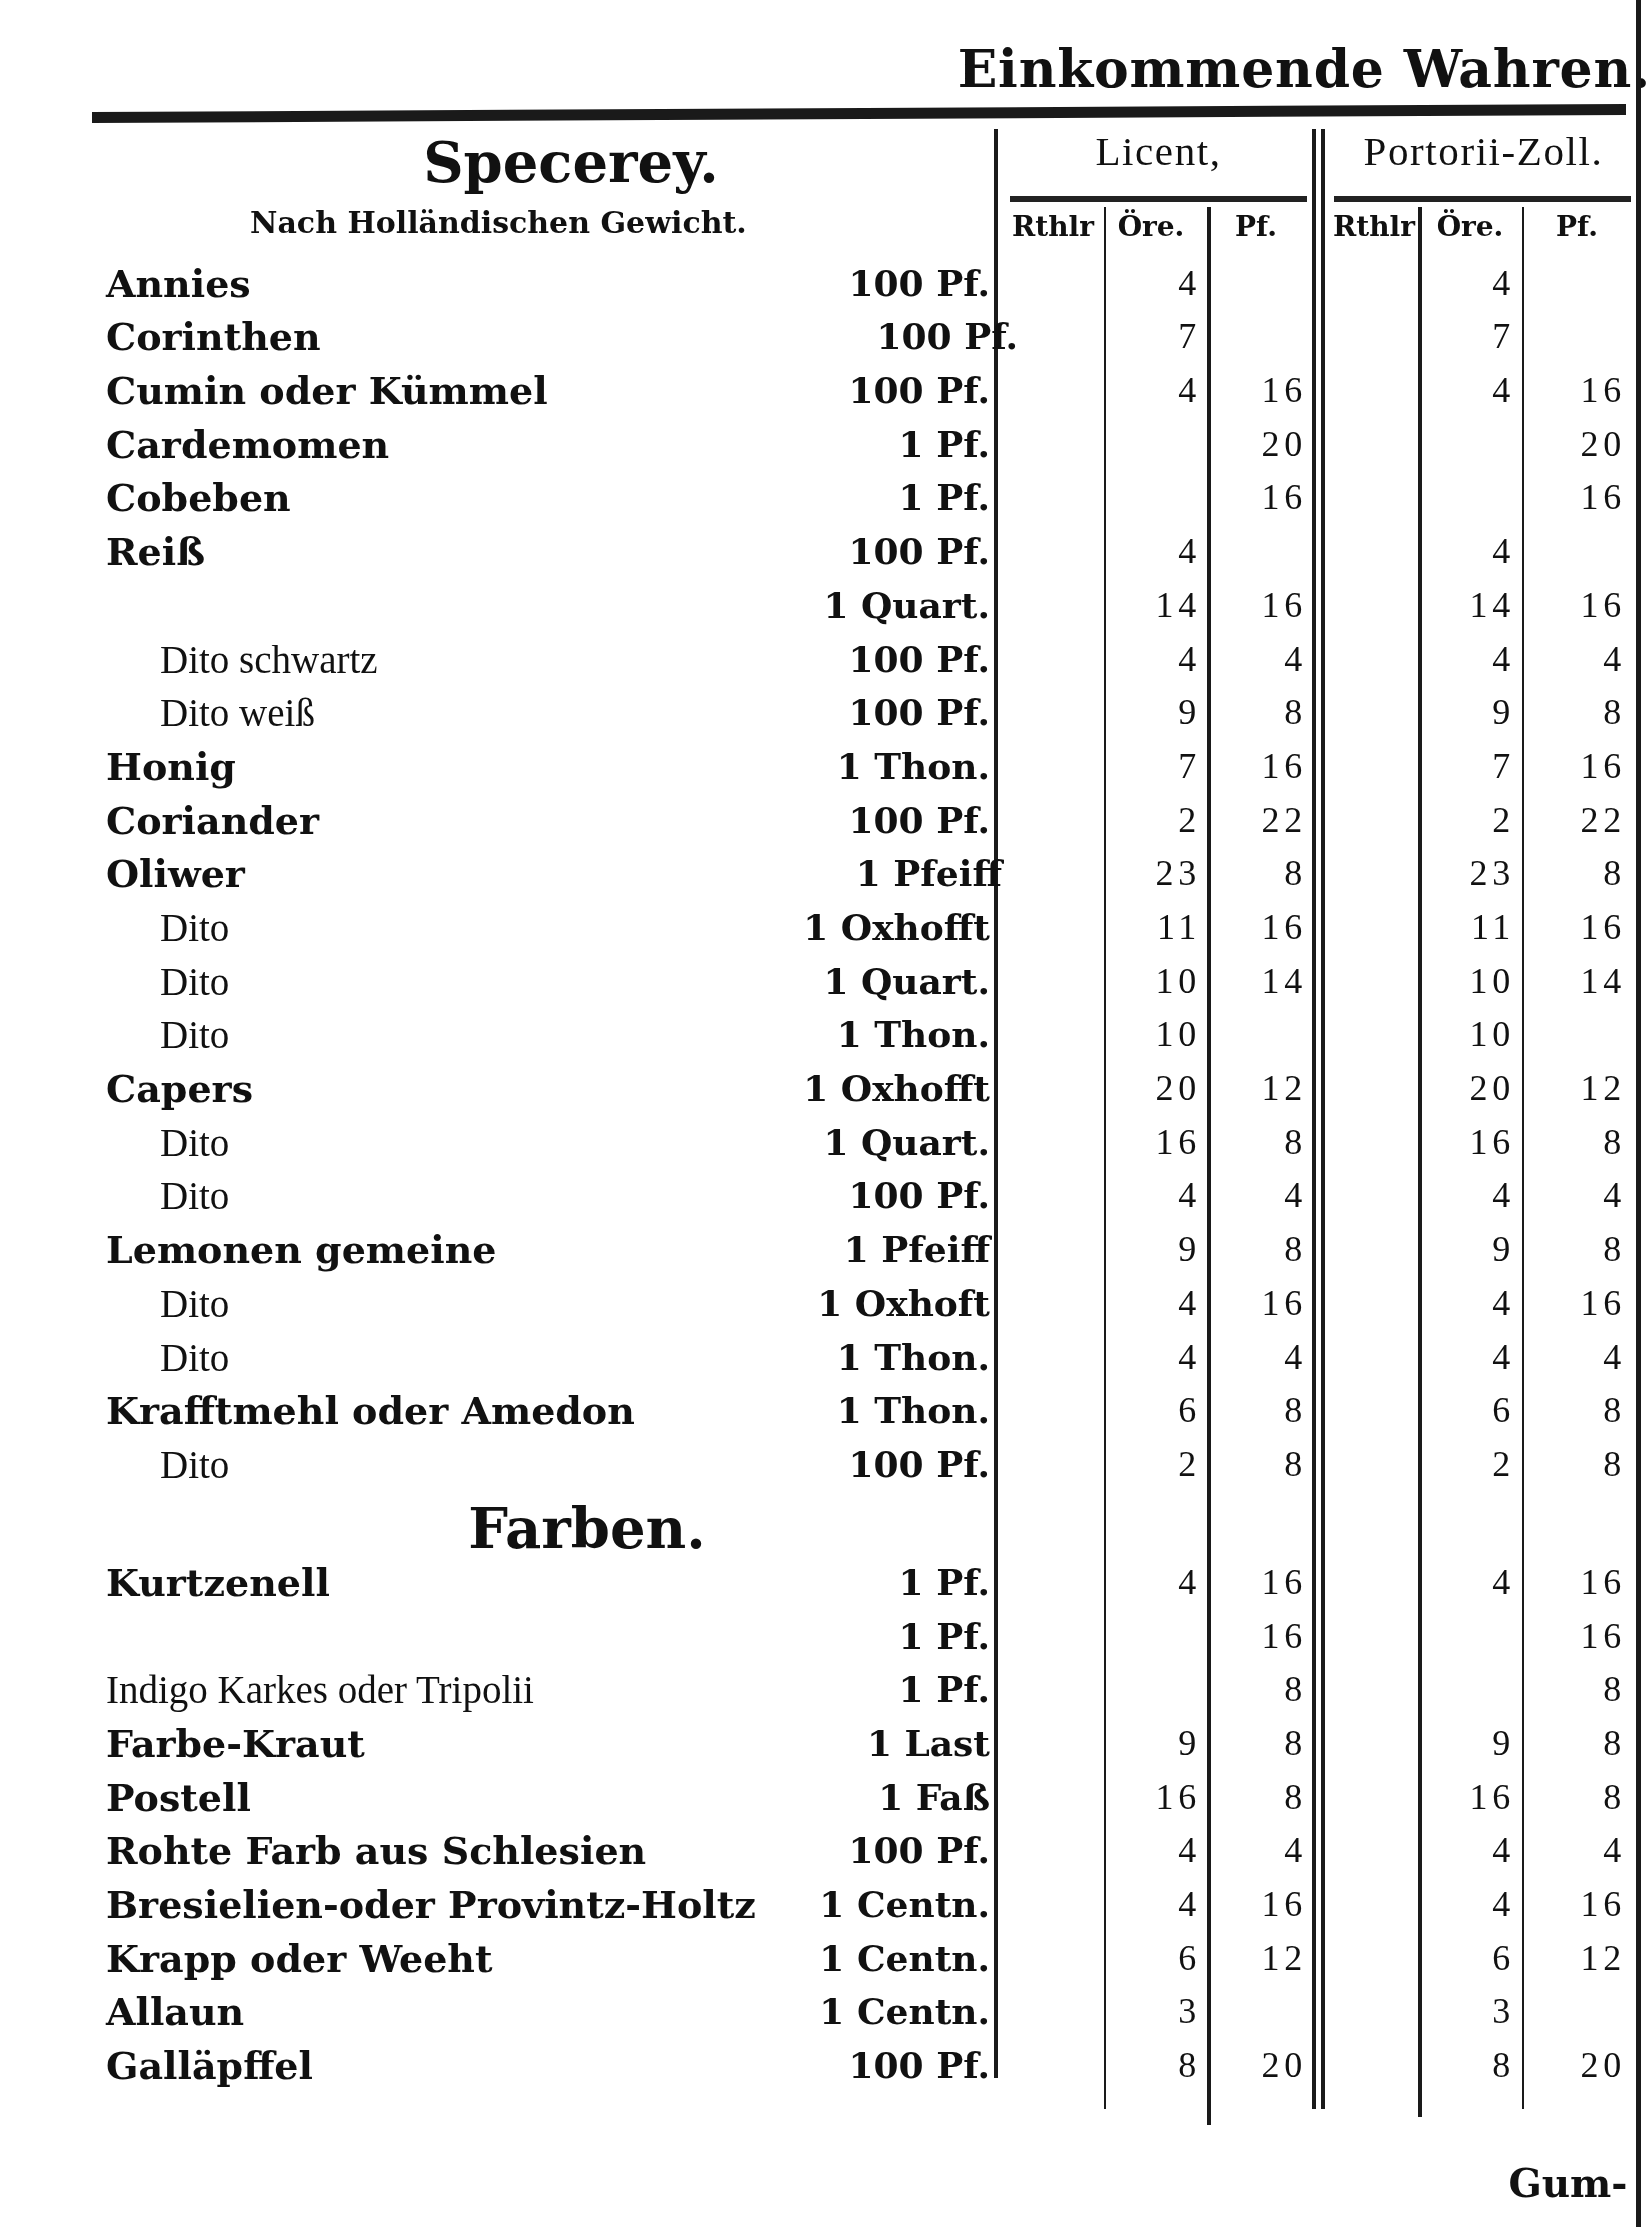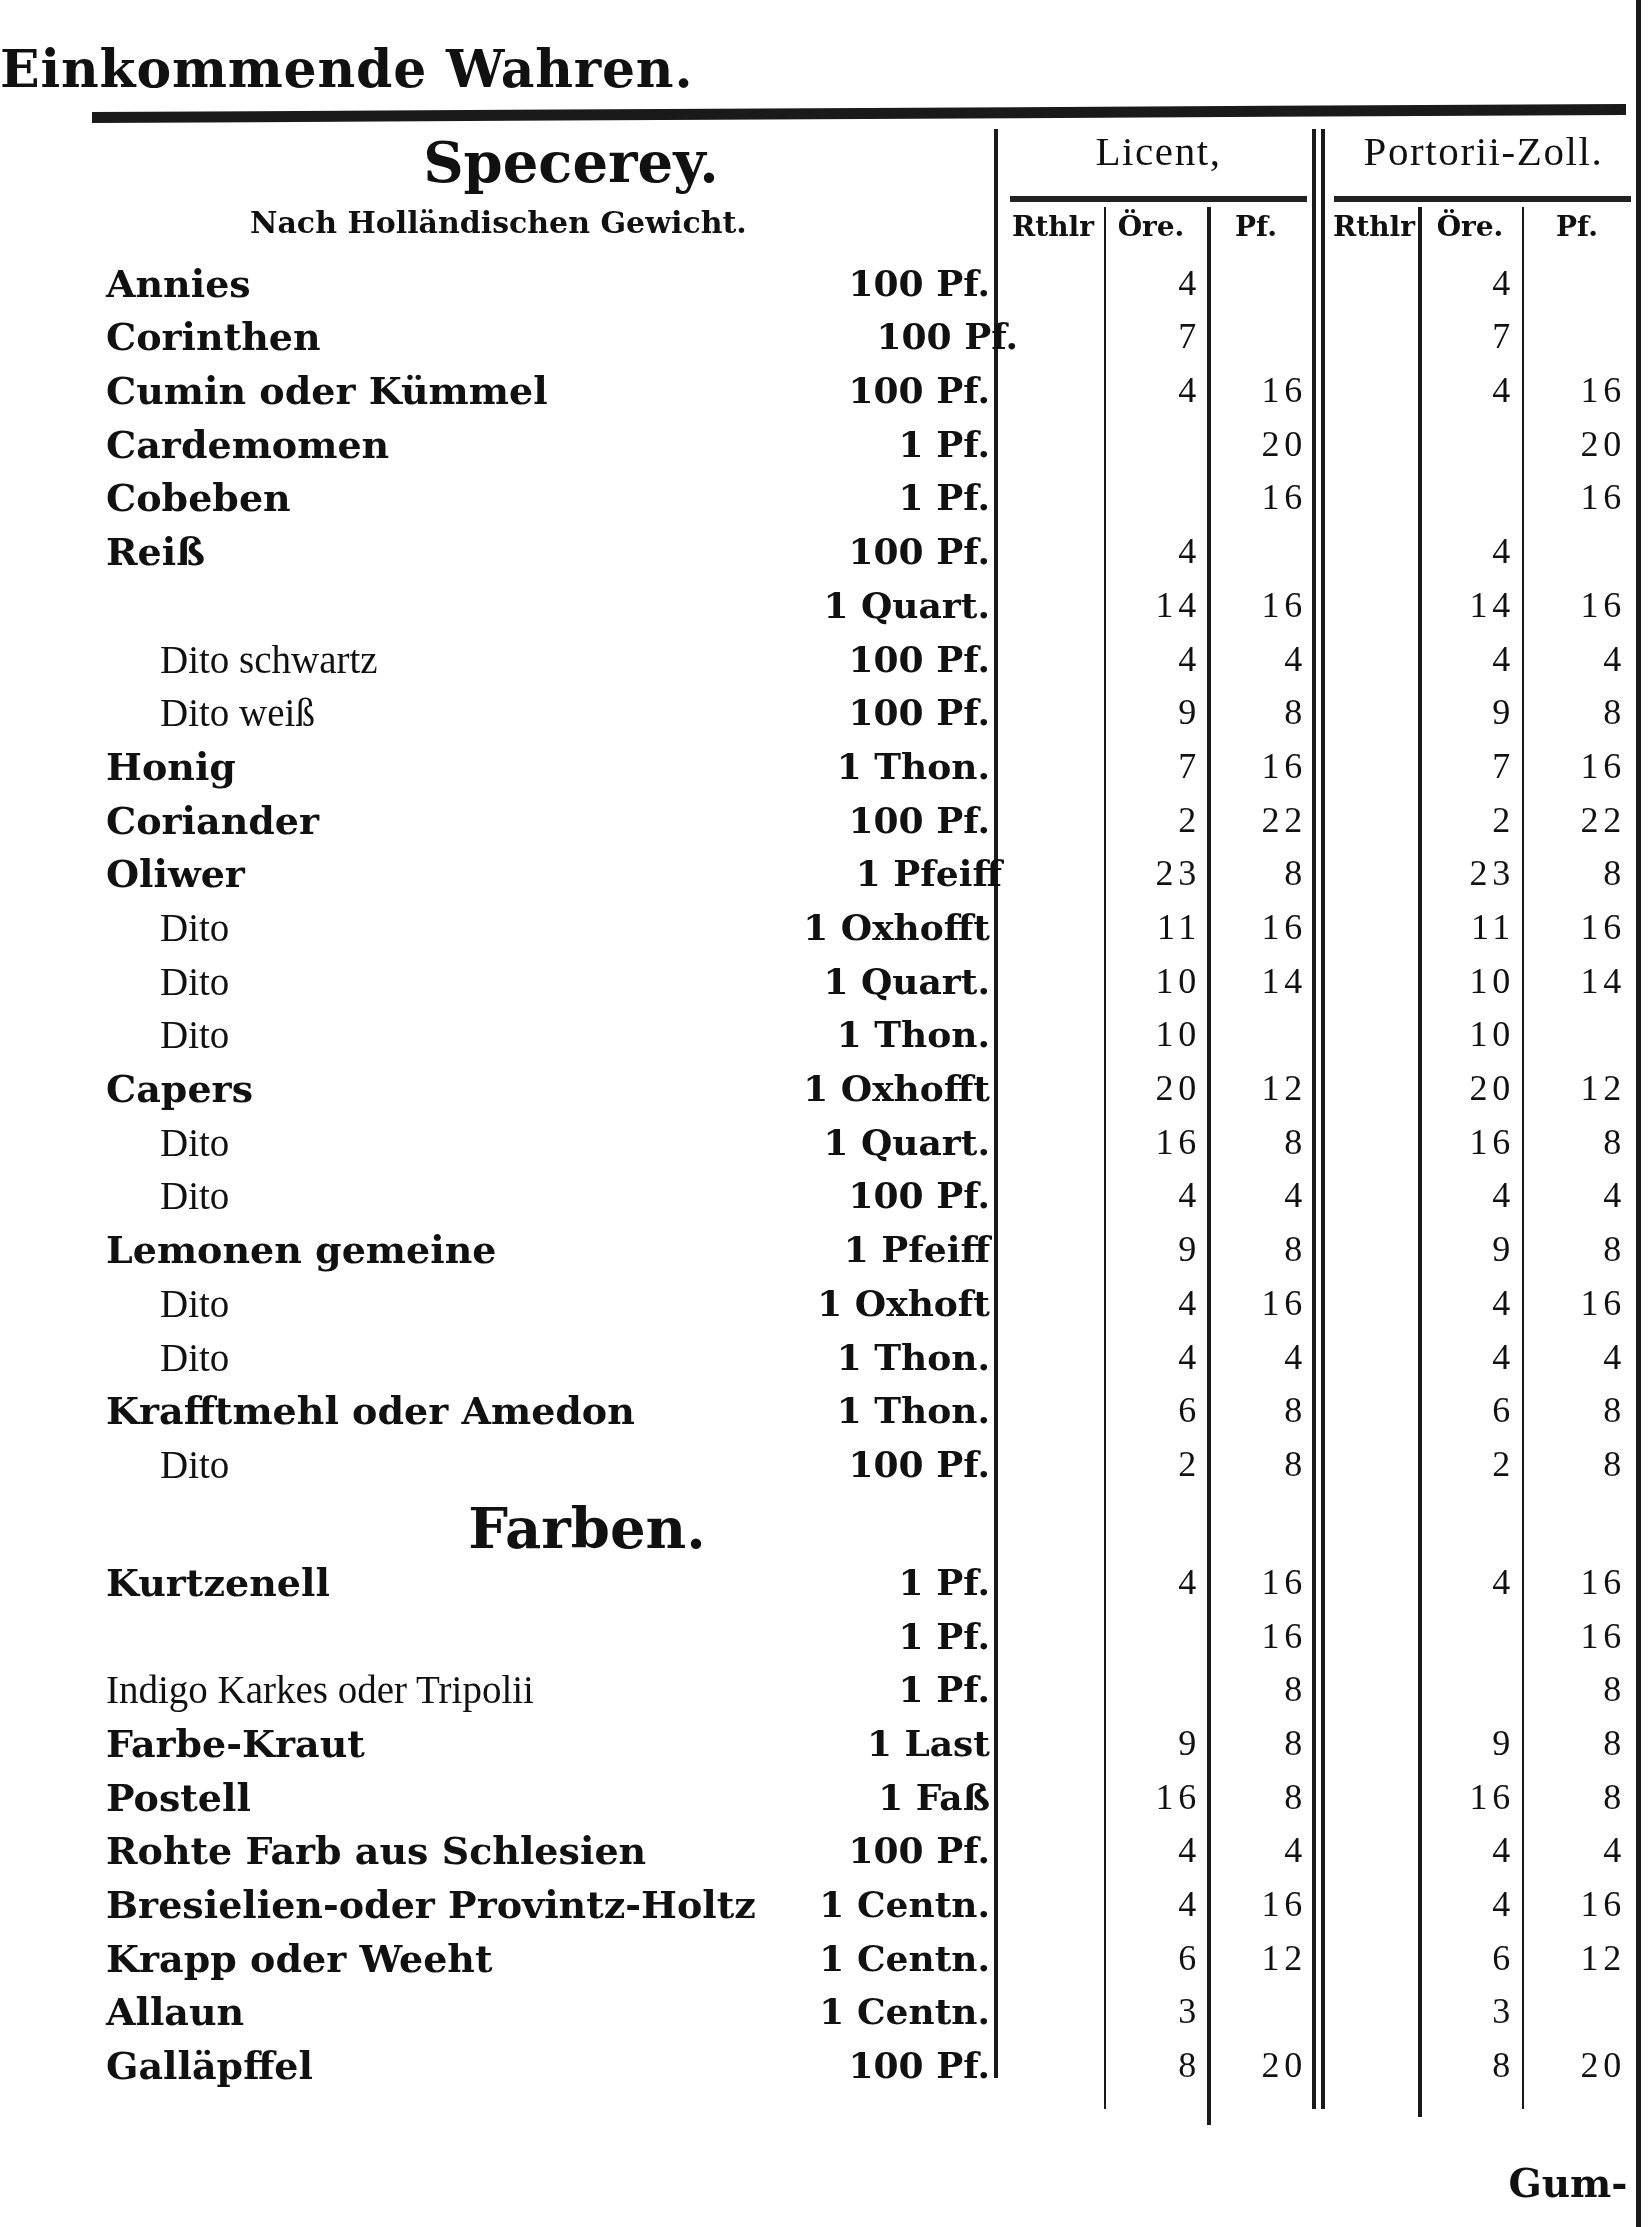--- a/index.html
+++ b/index.html
@@ -2,21 +2,21 @@
 <html style="font-size:12.5px"><head>
 <meta charset="utf-8">
 <style>
   html, body { margin: 0; padding: 0; background: #ffffff; }
   body {
     width: 1651px; height: 2227px; position: relative; overflow: hidden;
     font-family: "DejaVu Serif", "Liberation Serif", serif; color: #111;
   }
   .abs { position: absolute; }
   .title {
-    left: 0; width: 1651px; top: 38px; text-align: left;
+    left: 0; width: 1651px; top: 38px; text-align: right;
     font-size: 52px; font-weight: bold; letter-spacing: 0.8px;
     font-family: "DejaVu Serif", serif;
   }
   .top-rule { left: 92px; top: 108px; width: 1534px; height: 11px; background: #1a1a1a; transform: skewY(-0.3deg); }
   .right-edge { left: 1636px; top: 0; width: 4.7px; height: 2227px; background: #1a1a1a; }
   .section-title {
     font-size: 56px; font-weight: bold; text-align: center;
     font-family: "DejaVu Serif", serif;
   }
   .subtitle { font-size: 30px; font-weight: bold; text-align: left; font-family: "DejaVu Serif", serif; }

